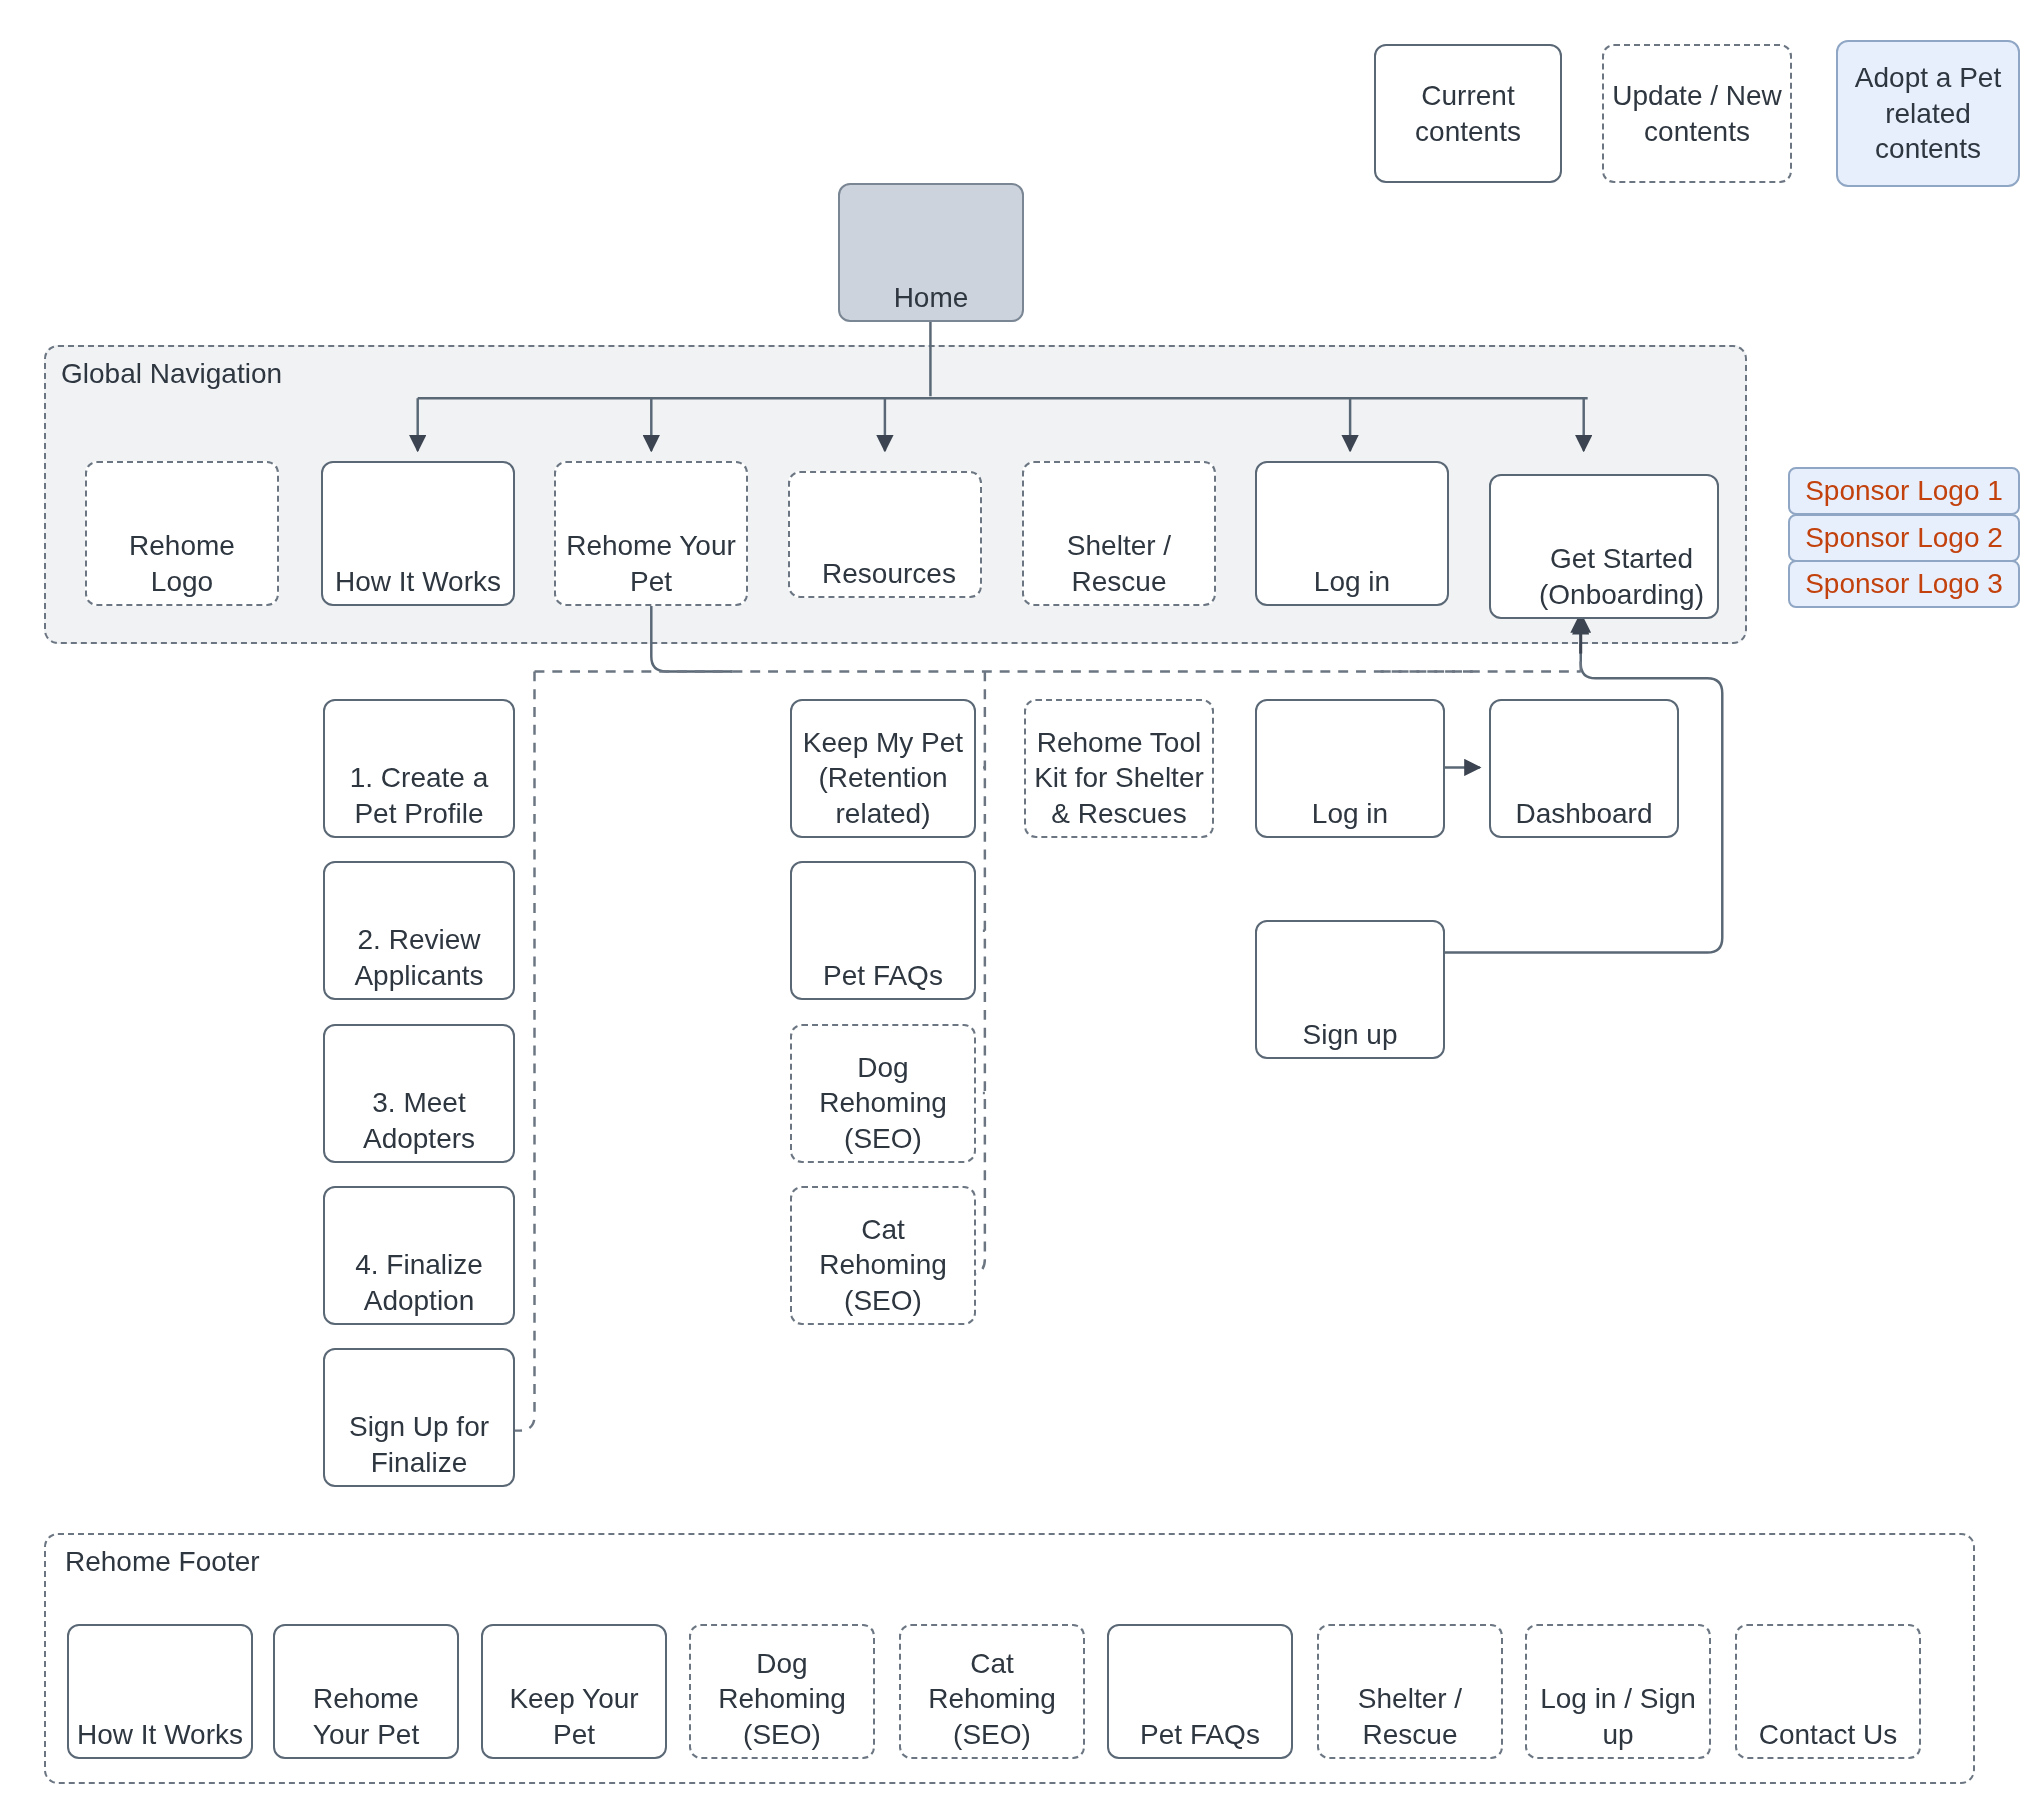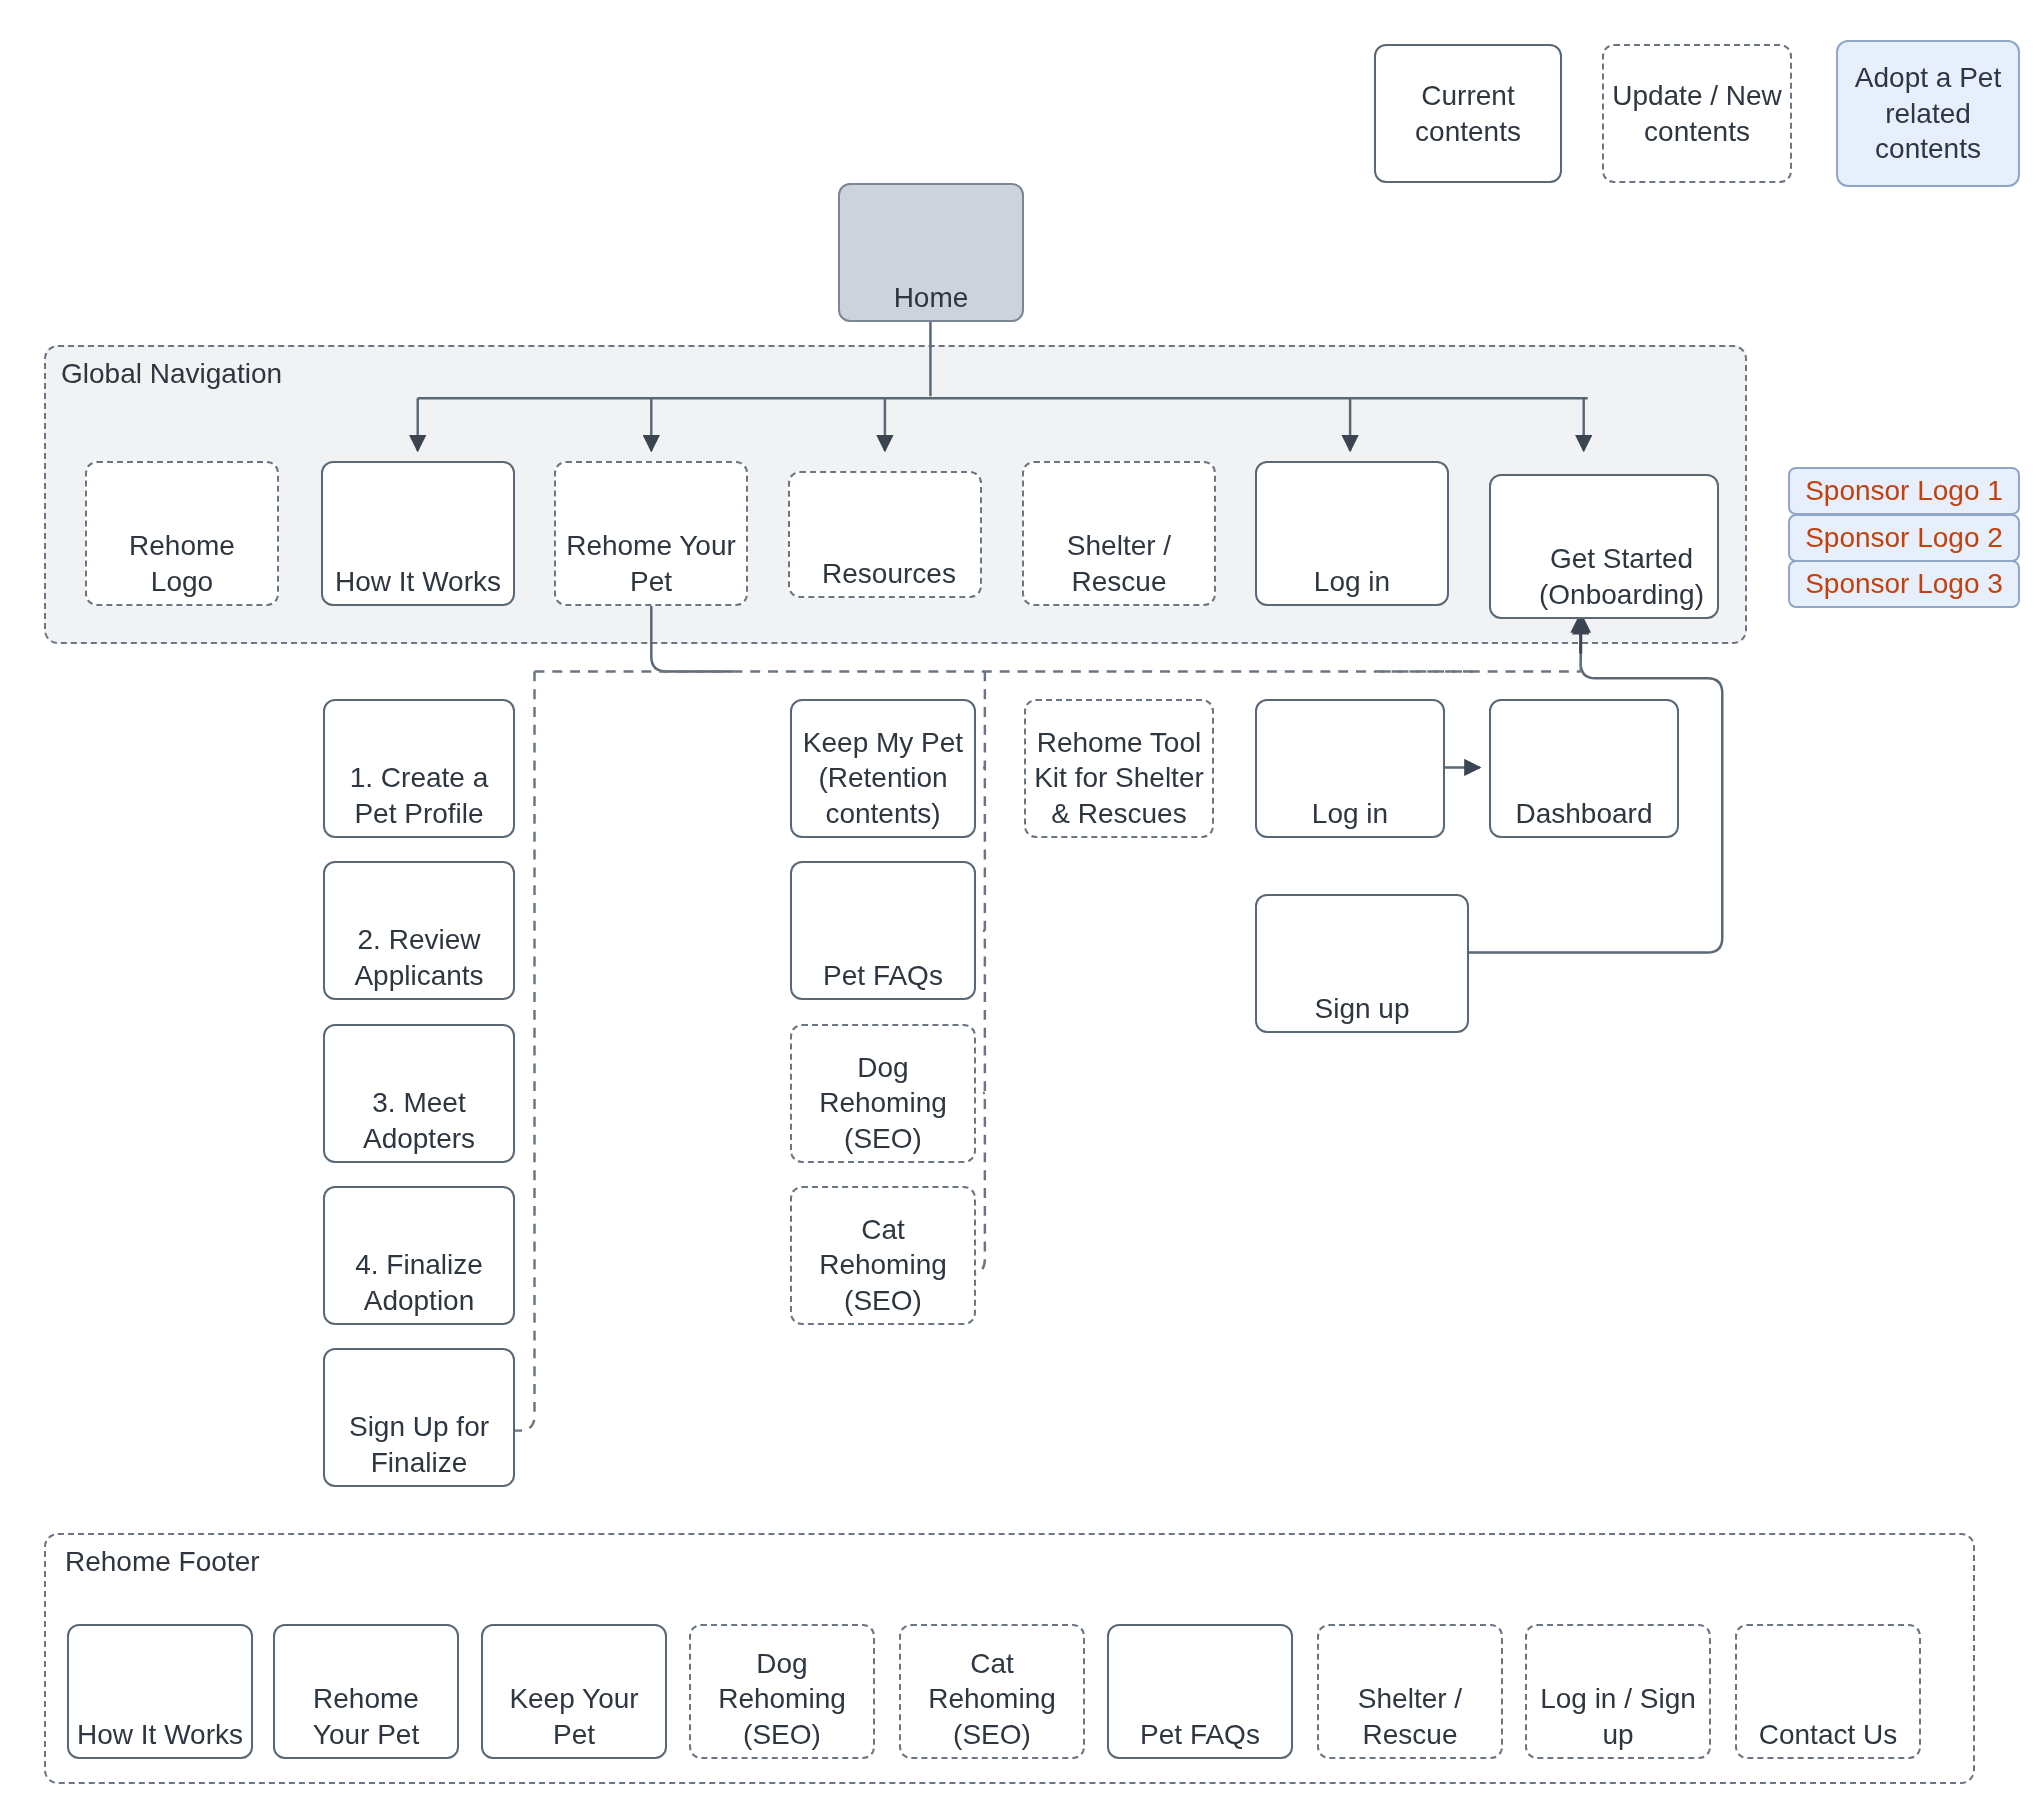--- a/index.html
+++ b/index.html
@@ -200,21 +200,21 @@
     <span>3. Meet Adopters</span>
   </div>
   <div class="node" style="left:323px; top:1186px; width:192px; height:139px;">
     <span>4. Finalize Adoption</span>
   </div>
   <div class="node" style="left:323px; top:1348px; width:192px; height:139px;">
     <span>Sign Up for Finalize</span>
   </div>
 
   <div class="node" style="left:790px; top:699px; width:186px; height:139px;">
-    <span>Keep My Pet (Retention contents)</span>
+    <span>Keep My Pet (Retention related)</span>
   </div>
   <div class="node" style="left:790px; top:861px; width:186px; height:139px;">
     <span>Pet FAQs</span>
   </div>
   <div class="node dashed" style="left:790px; top:1024px; width:186px; height:139px;">
     <span>Dog Rehoming (SEO)</span>
   </div>
   <div class="node dashed" style="left:790px; top:1186px; width:186px; height:139px;">
     <span>Cat Rehoming (SEO)</span>
   </div>
@@ -222,21 +222,21 @@
   <div class="node dashed" style="left:1024px; top:699px; width:190px; height:139px;">
     <span>Rehome Tool Kit for Shelter &amp; Rescues</span>
   </div>
 
   <div class="node" style="left:1255px; top:699px; width:190px; height:139px;">
     <span>Log in</span>
   </div>
   <div class="node" style="left:1489px; top:699px; width:190px; height:139px;">
     <span>Dashboard</span>
   </div>
-  <div class="node" style="left:1255px; top:894px; width:214px; height:139px;">
+  <div class="node" style="left:1255px; top:920px; width:190px; height:139px;">
     <span>Sign up</span>
   </div>
 
   <div class="group" style="left:44px; top:1533px; width:1931px; height:251px;"></div>
   <div class="group-title" style="left:65px; top:1546px;">Rehome Footer</div>
 
   <div class="node" style="left:67px; top:1624px; width:186px; height:135px;">
     <span>How It Works</span>
   </div>
   <div class="node" style="left:273px; top:1624px; width:186px; height:135px;">

